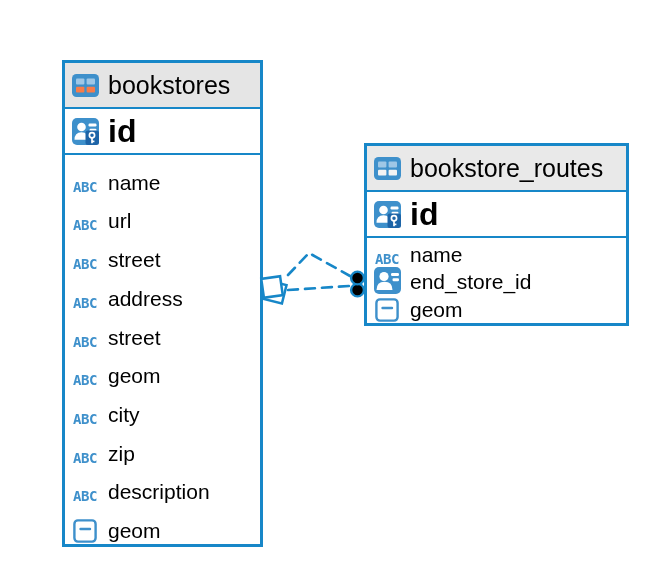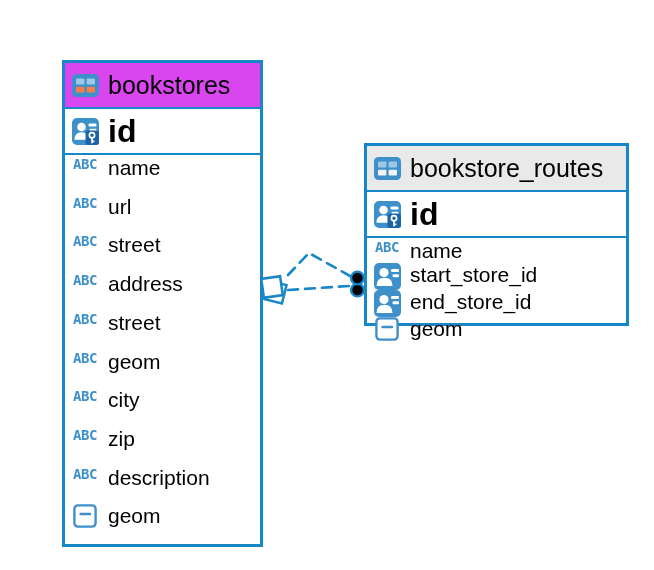--- a/index.html
+++ b/index.html
@@ -15,32 +15,32 @@
   }
   #tbl-bookstores { left:62px; top:60px; width:201px; height:487px; }
   #tbl-routes     { left:364px; top:143px; width:265px; height:183px; }
 
   .tbl-header {
     flex:none; height:46px; box-sizing:border-box;
     border-bottom:2px solid var(--blue);
     display:flex; align-items:center; gap:9px; padding:0 6px;
     font-size:25px; font-weight:400; white-space:nowrap;
   }
-  #tbl-bookstores .tbl-header { background:#d946ef; --cellbg:#f87c49; }
+  #tbl-bookstores .tbl-header { background:#e5e5e5; --cellbg:#f87c49; }
   #tbl-routes     .tbl-header { background:#e9e9e9; --cellbg:#f3f3f3; }
 
   .pk-row {
     flex:none; height:46px; box-sizing:border-box;
     border-bottom:2px solid var(--blue);
     display:flex; align-items:center; gap:9px; padding:0 6px;
     font-size:32px; font-weight:700; background:#fff; white-space:nowrap;
   }
   .fields { flex:1; display:flex; flex-direction:column; padding:1px 0; }
   .field-row {
-    flex:1; display:flex; align-items:flex-start; gap:9px; padding:0 6px;
+    flex:1; display:flex; align-items:flex-end; gap:9px; padding:0 6px;
     font-size:21px; white-space:nowrap;
   }
   .icon-cell { flex:none; width:28px; display:flex; justify-content:center; align-items:center; }
   .abc {
     font-family:"DejaVu Sans Mono", monospace; font-weight:700; font-size:14px;
     color:var(--iconblue); letter-spacing:-0.5px;
   }
   .overlay { position:absolute; left:0; top:0; }
 </style>
 </head>
@@ -176,32 +176,20 @@
       </span>
       <span>id</span>
     </div>
 
     <div class="fields">
       <div class="field-row">
         <span class="icon-cell">
             <span class="abc">ABC</span>
           </span>
         <span>name</span>
-      </div>
-      <div class="field-row">
-        <span class="icon-cell">
-          <svg width="27" height="27" viewBox="0 0 27 27">
-            <rect width="27" height="27" rx="5" fill="#3e90cb"></rect>
-            <circle cx="10" cy="9.5" r="4.6" fill="#fff"></circle>
-            <path d="M2.5 23 q0 -8.3 8 -8.3 q8 0 8 8.3 z" fill="#fff"></path>
-            <rect x="17" y="6" width="8" height="3" rx="1.2" fill="#fff"></rect>
-            <rect x="18.5" y="11.3" width="6.5" height="3" rx="1.2" fill="#fff"></rect>
-          </svg>
-        </span>
-        <span>start_store_id</span>
       </div>
       <div class="field-row">
         <span class="icon-cell">
           <svg width="27" height="27" viewBox="0 0 27 27">
             <rect width="27" height="27" rx="5" fill="#3e90cb"></rect>
             <circle cx="10" cy="9.5" r="4.6" fill="#fff"></circle>
             <path d="M2.5 23 q0 -8.3 8 -8.3 q8 0 8 8.3 z" fill="#fff"></path>
             <rect x="17" y="6" width="8" height="3" rx="1.2" fill="#fff"></rect>
             <rect x="18.5" y="11.3" width="6.5" height="3" rx="1.2" fill="#fff"></rect>
           </svg>

